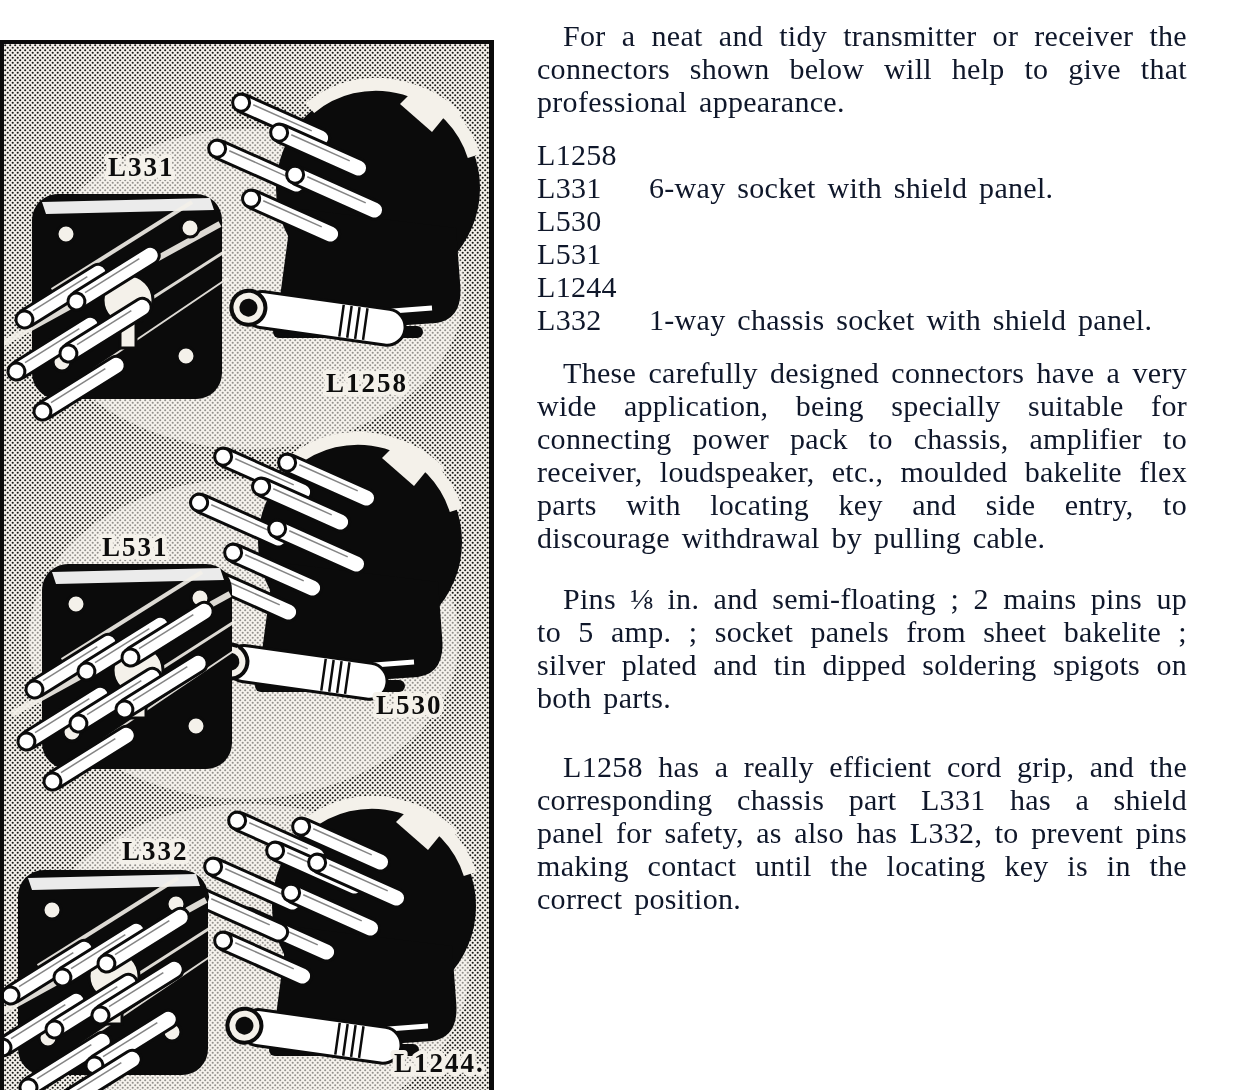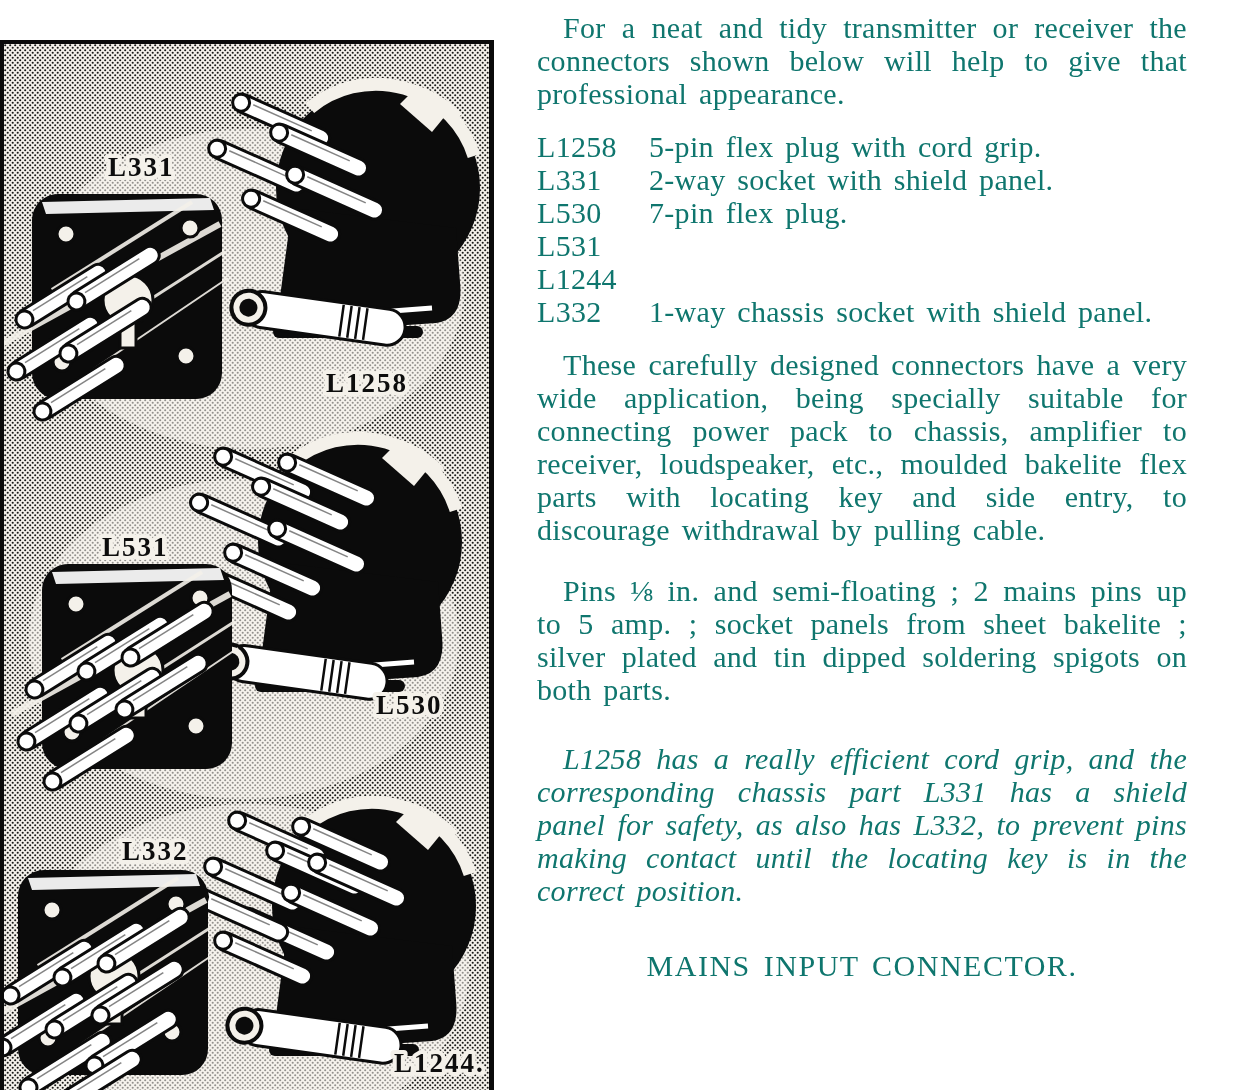--- a/index.html
+++ b/index.html
@@ -14,29 +14,29 @@
   }
   .figure-panel svg { display:block; width:100%; height:100%; }
   .fig-label {
     font-family:"Liberation Serif", serif; font-weight:bold; font-size:27px;
     letter-spacing:2px; fill:#0d0d0d;
     paint-order:stroke fill; stroke:#f4f1ea; stroke-width:8px; stroke-linejoin:round;
   }
 
   
   .text-col {
-    position:absolute; left:537px; top:11px; width:650px;
+    position:absolute; left:537px; top:19px; width:650px;
     font-size:30px; line-height:33px; text-align:justify;
-    letter-spacing:0.3px; word-spacing:4px; color:#0f766e;
+    letter-spacing:0.3px; word-spacing:4px; color:#0f172a;
   }
   .para { text-indent:26px; }
   .mb20 { margin-bottom:20px; }
   .mb24 { margin-bottom:28px; }
   .mb22 { margin-bottom:36px; }
-  .mb30 { margin-bottom:42px;font-style:italic; }
+  .mb30 { margin-bottom:32px; }
   .mb13 { margin-bottom:13px; }
   .product-list { margin-bottom:20px; }
   .product-row { display:flex; }
   .product-row .code { flex:0 0 112px; width:112px; }
   .product-row .desc { flex:1; text-align:justify; }
   .section-heading {
     font-size:30px; font-weight:normal; text-align:center;
     letter-spacing:1.5px; text-indent:0;
   }
 </style>
@@ -176,43 +176,40 @@
     </svg>
   </div>
 
   <div class="text-col">
 
     <p class="para mb20">For a neat and tidy transmitter or receiver the connectors shown below will help to give that professional appearance.</p>
 
     <div class="product-list mb20">
       <div class="product-row">
         <span class="code">L1258</span>
-        <span class="desc">5-pin flex plug with cord grip.</span>
       </div>
       <div class="product-row">
         <span class="code">L331</span>
-        <span class="desc">2-way socket with shield panel.</span>
+        <span class="desc">6-way socket with shield panel.</span>
       </div>
       <div class="product-row">
         <span class="code">L530</span>
-        <span class="desc">7-pin flex plug.</span>
       </div>
       <div class="product-row">
         <span class="code">L531</span>
       </div>
       <div class="product-row">
         <span class="code">L1244</span>
       </div>
       <div class="product-row">
         <span class="code">L332</span>
         <span class="desc">1-way chassis socket with shield panel.</span>
       </div>
     </div>
 
     <p class="para mb24">These carefully designed connectors have a very wide application, being specially suitable for connecting power pack to chassis, amplifier to receiver, loudspeaker, etc., moulded bakelite flex parts with locating key and side entry, to discourage withdrawal by pulling cable.</p>
     <p class="para mb22">Pins ⅛ in. and semi-floating ; 2 mains pins up to 5 amp. ; socket panels from sheet bakelite ; silver plated and tin dipped soldering spigots on both parts.</p>
     <p class="para mb30">L1258 has a really efficient cord grip, and the corresponding chassis part L331 has a shield panel for safety, as also has L332, to prevent pins making contact until the locating key is in the correct position.</p>
 
-    <h2 class="section-heading mb13">MAINS INPUT CONNECTOR.</h2>
 
   </div>
 
 </div>
 
 </body></html>

